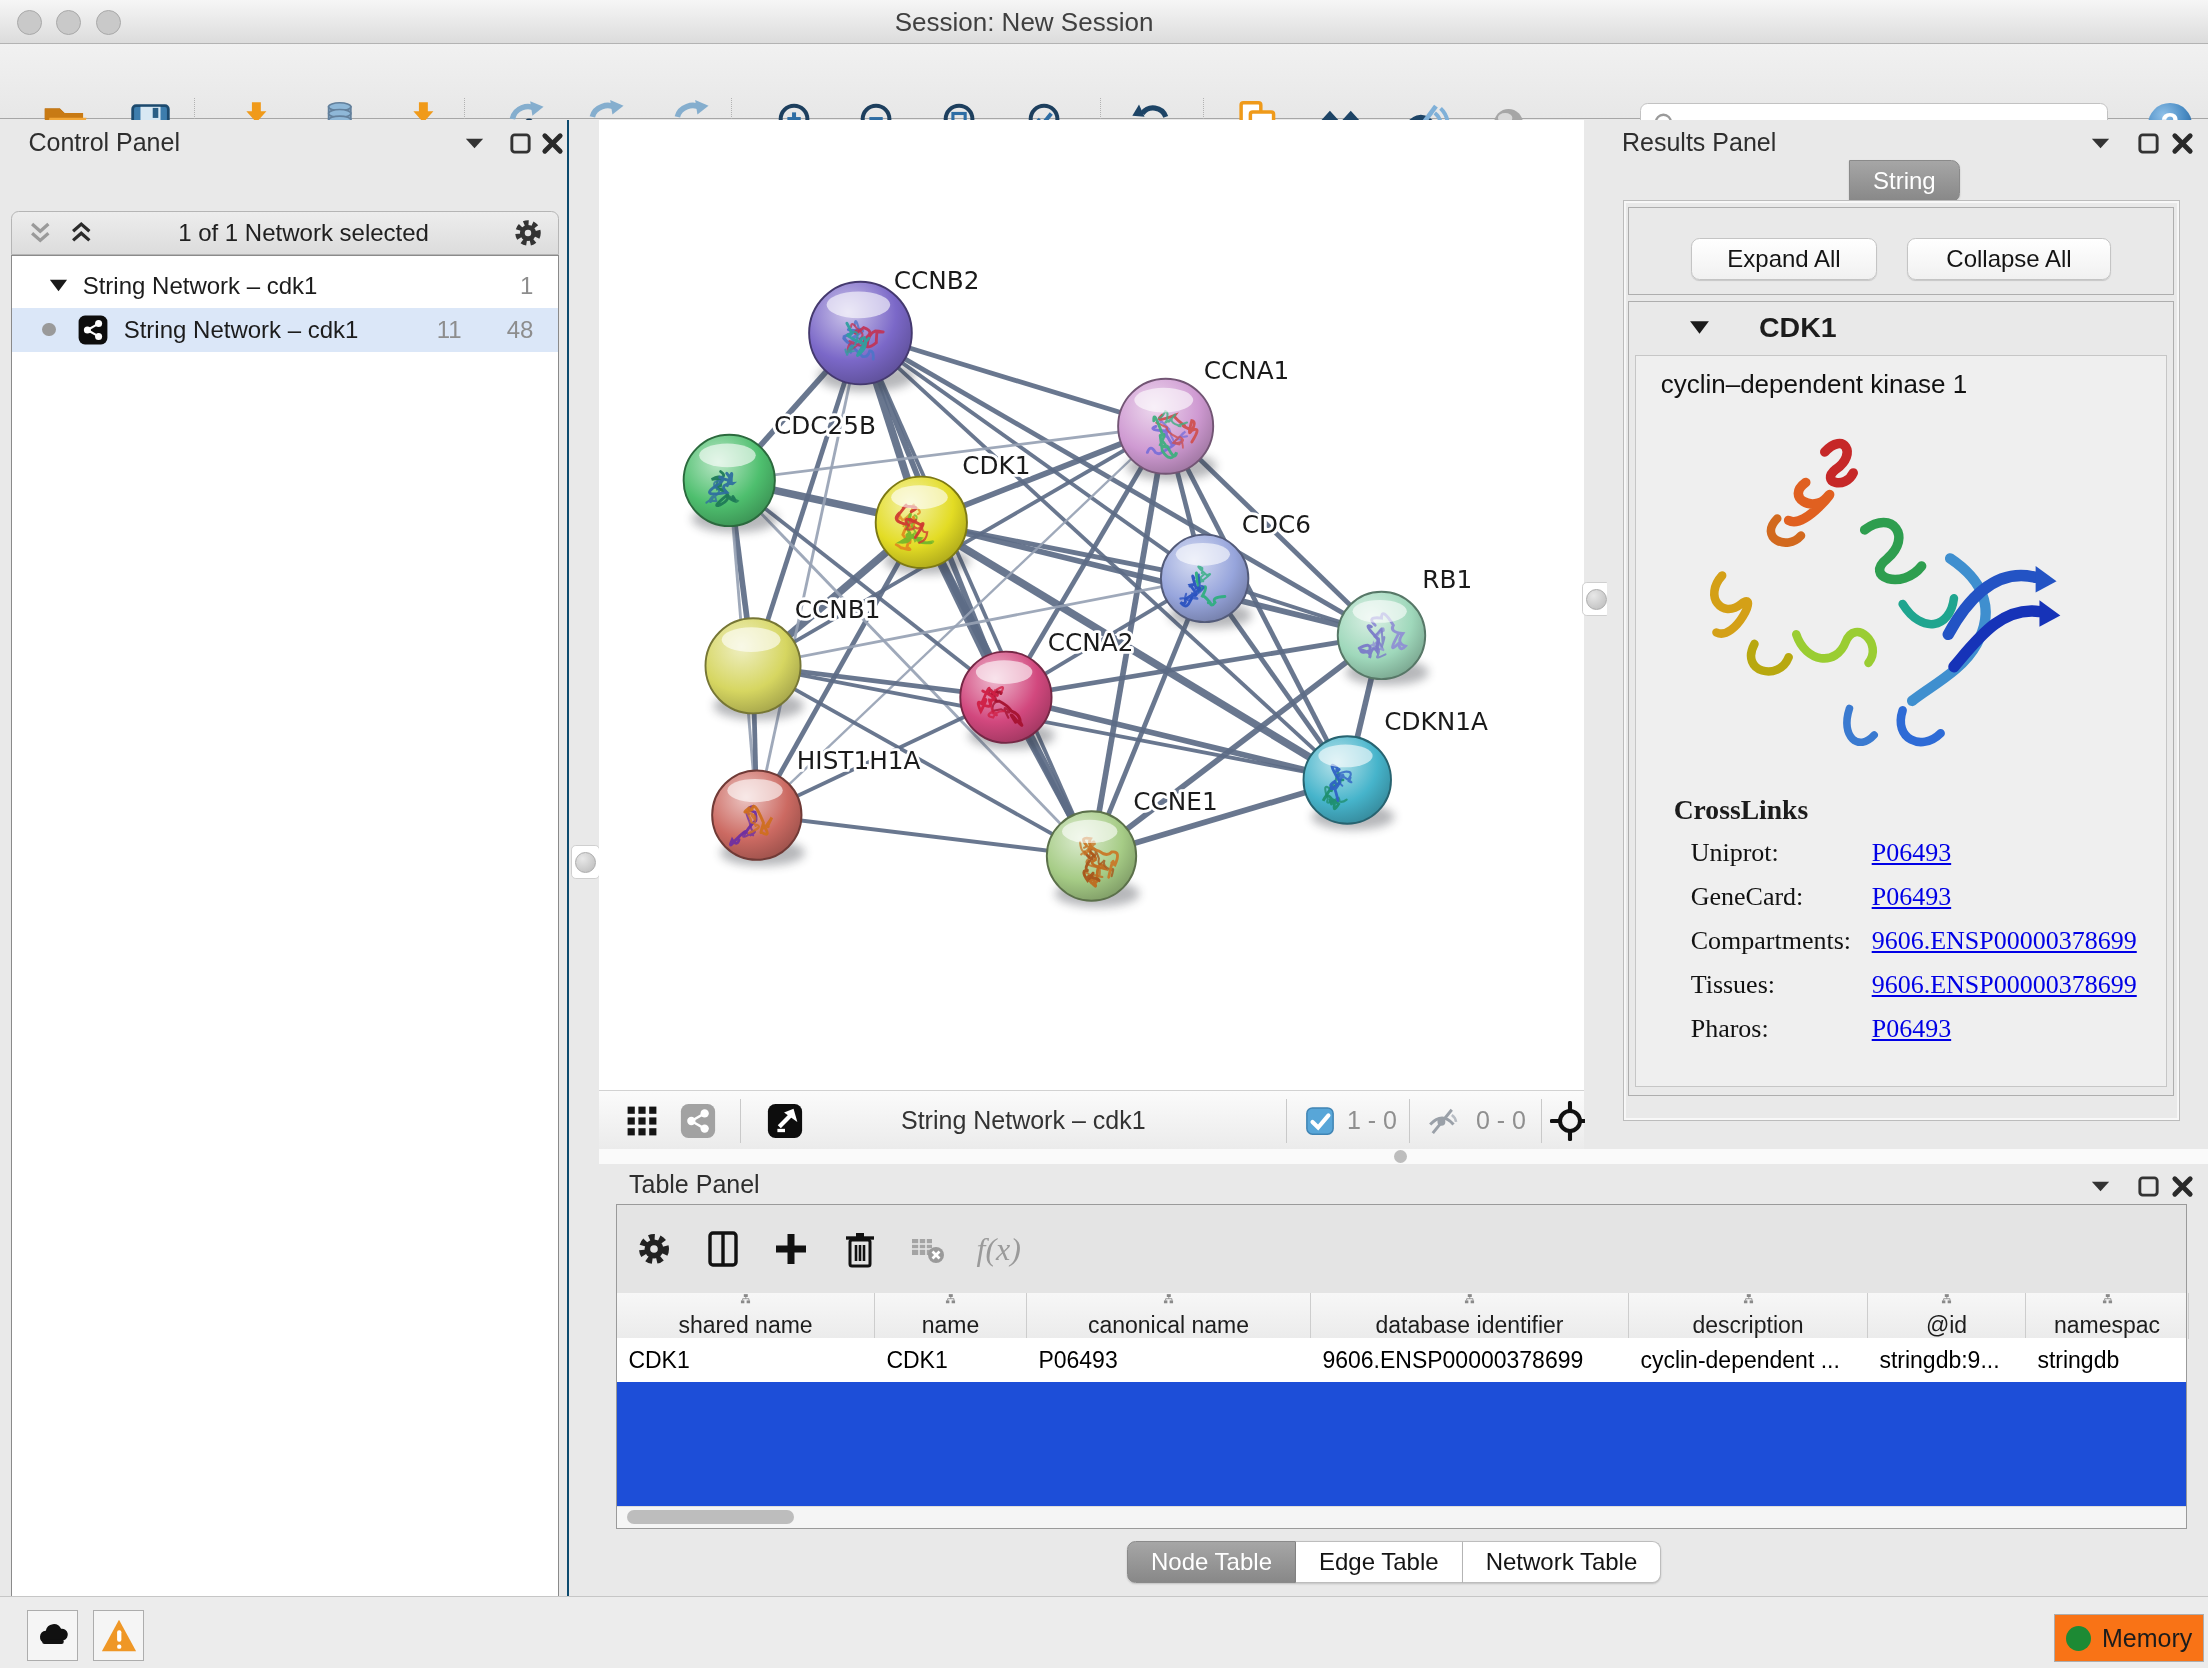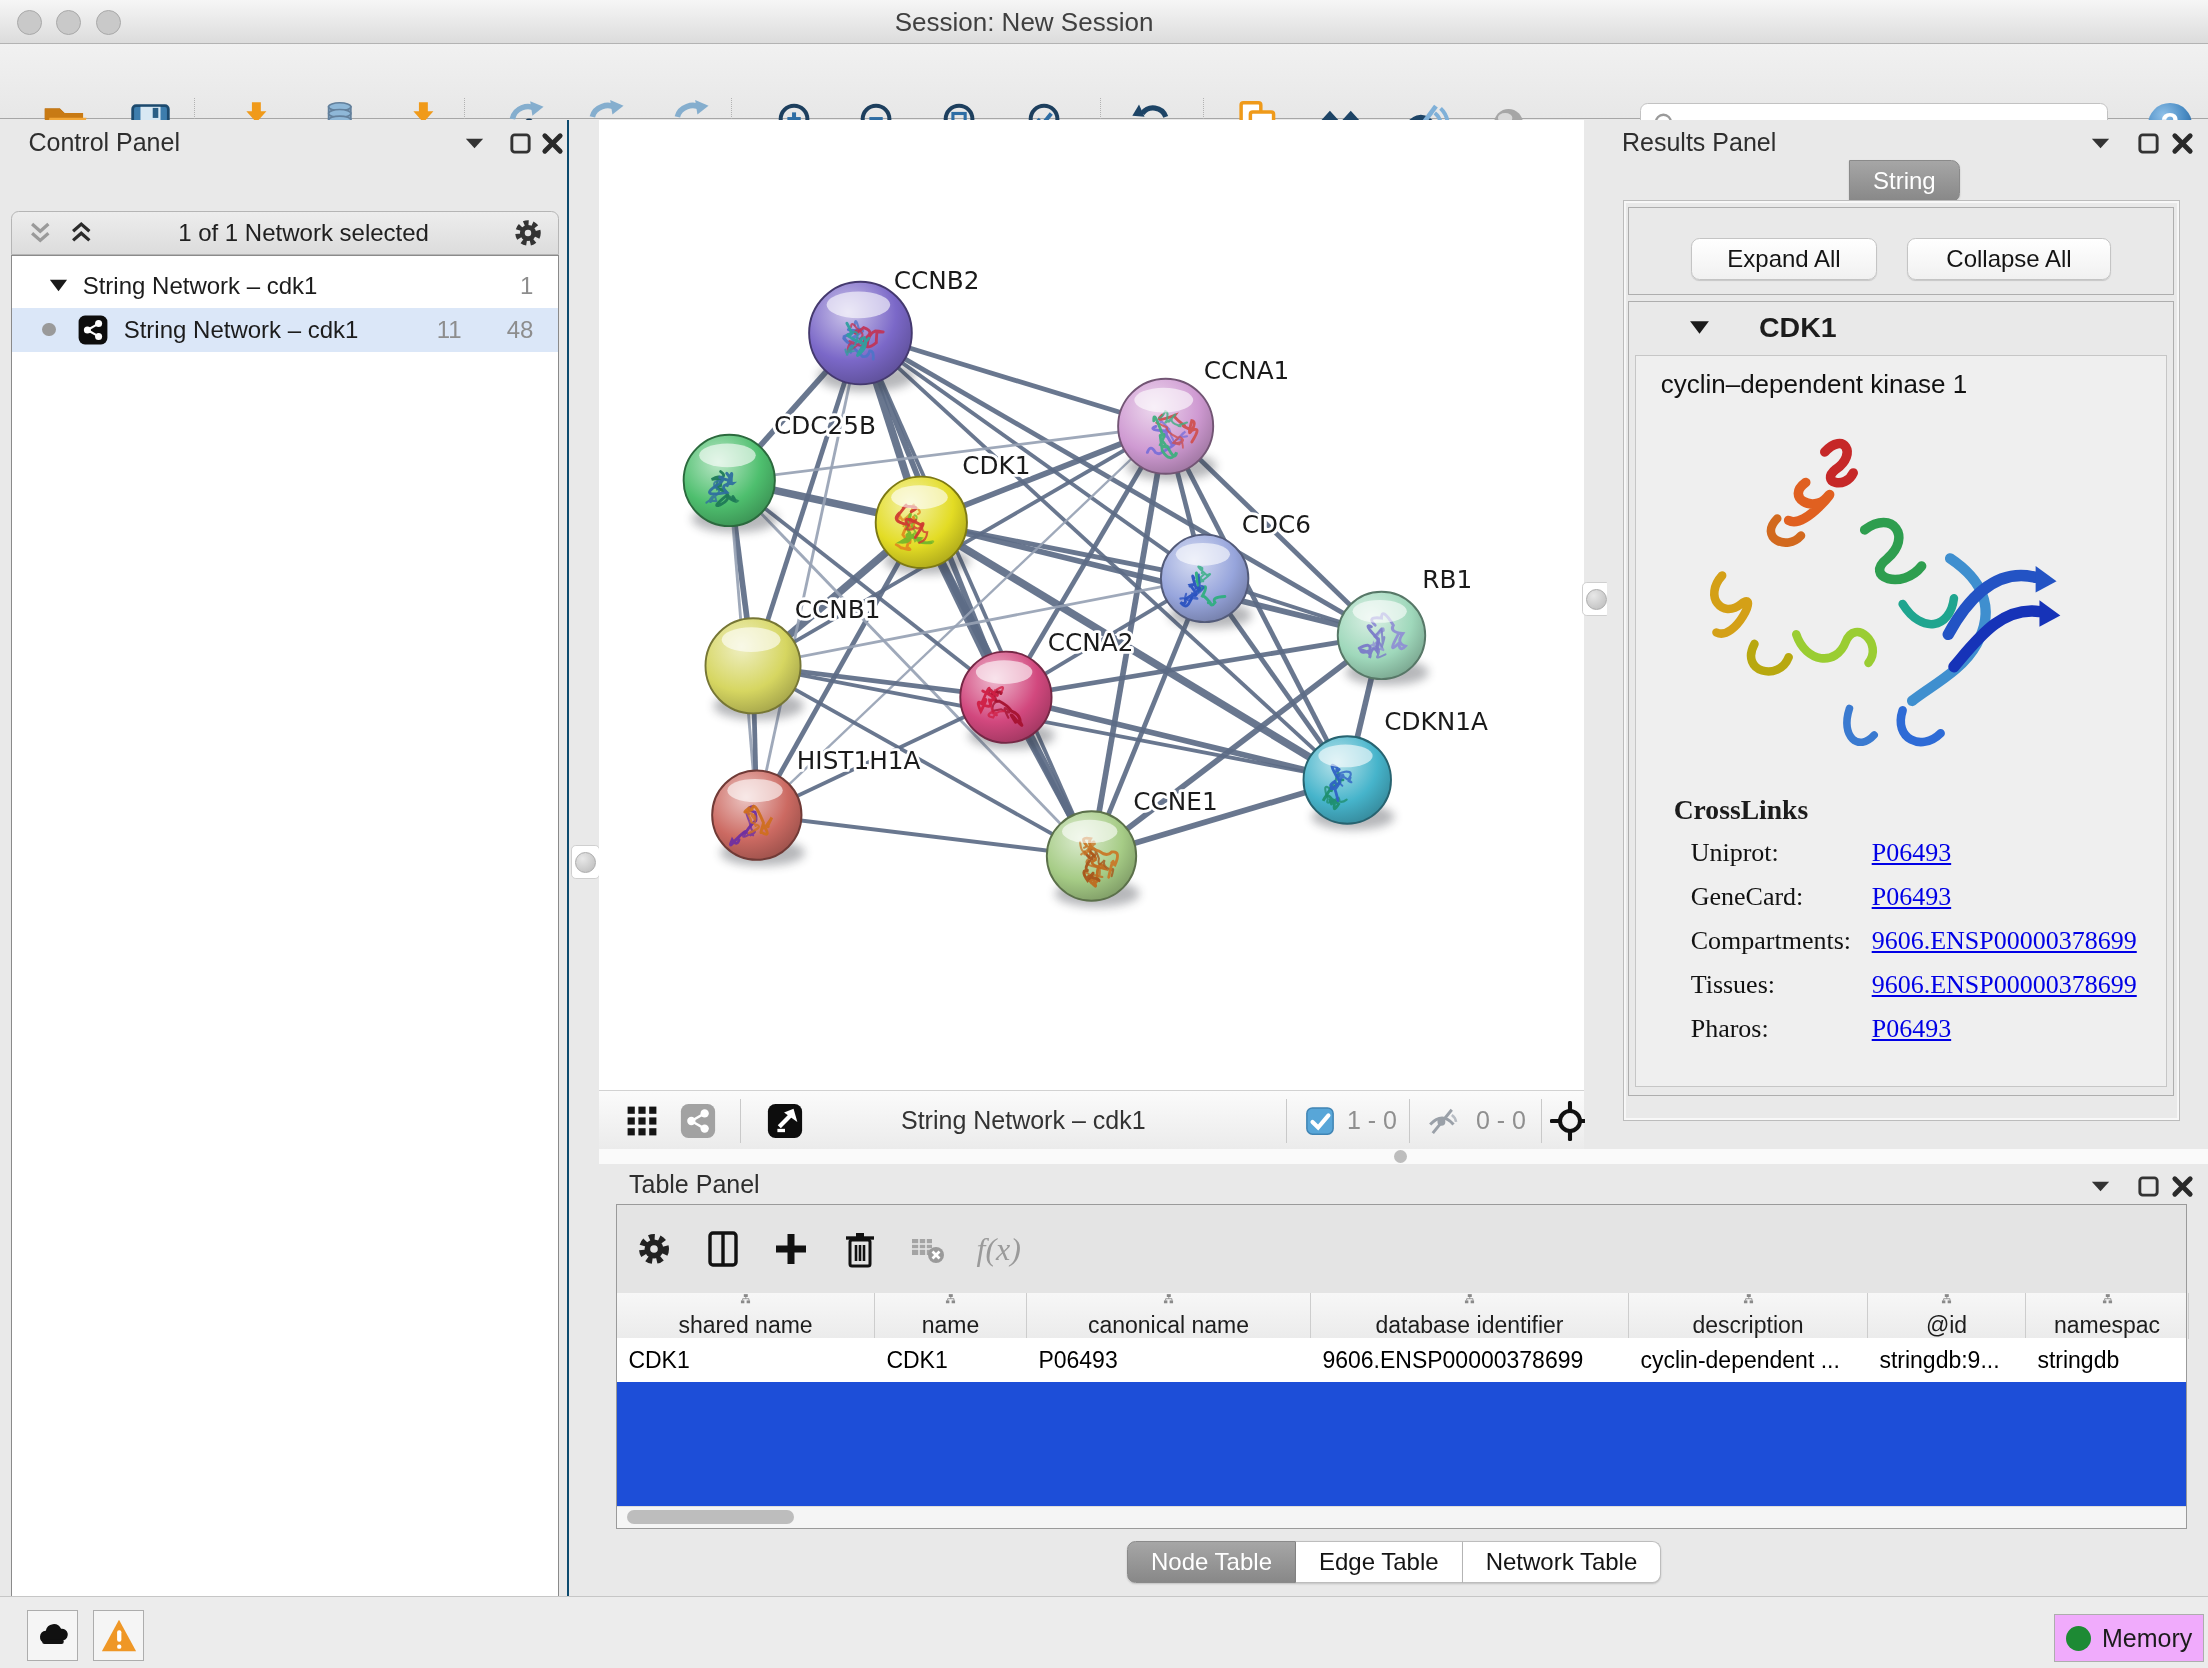--- a/index.html
+++ b/index.html
@@ -100,21 +100,21 @@
   .td{display:flex;align-items:center;padding-left:11.4px;font-size:23px;color:#000;
     overflow:hidden;white-space:nowrap;}
   .tp-scroll{position:absolute;left:0;bottom:0;width:100%;height:21px;background:#f5f5f5;border-top:1px solid #ddd;}
   .tp-thumb{position:absolute;left:9.5px;top:2.9px;width:167px;height:14.3px;border-radius:7.6px;background:#bdbdbd;}
   .tp-tabs{left:1127px;top:1541px;}
 
   
   .statusbar{left:0;top:1596px;width:2208px;height:72px;background:#ececec;border-top:1px solid #c6c6c6;}
   .sb-btn{position:absolute;top:13.3px;width:49px;height:49px;background:#f5f5f5;border:1px solid #adadad;
     display:flex;align-items:center;justify-content:center;}
-  .mem-btn{position:absolute;left:2054px;top:17px;width:148px;height:46px;background:#f0abfc;
+  .mem-btn{position:absolute;left:2054px;top:17px;width:148px;height:46px;background:#f97316;
     border:1px solid #adadad;display:flex;align-items:center;justify-content:center;gap:11.4px;font-size:25px;}
   .mem-dot{width:25px;height:25px;border-radius:50%;background:#1d8a34;}
   .fx{font-family:"Liberation Serif",serif;font-style:italic;font-size:32px;color:#9a9a9a;}
 </style>
 </head>
 <body>
 
 <div class="abs titlebar">
   <div class="abs win-title">Session: New Session</div>
   <div class="abs traffic">

